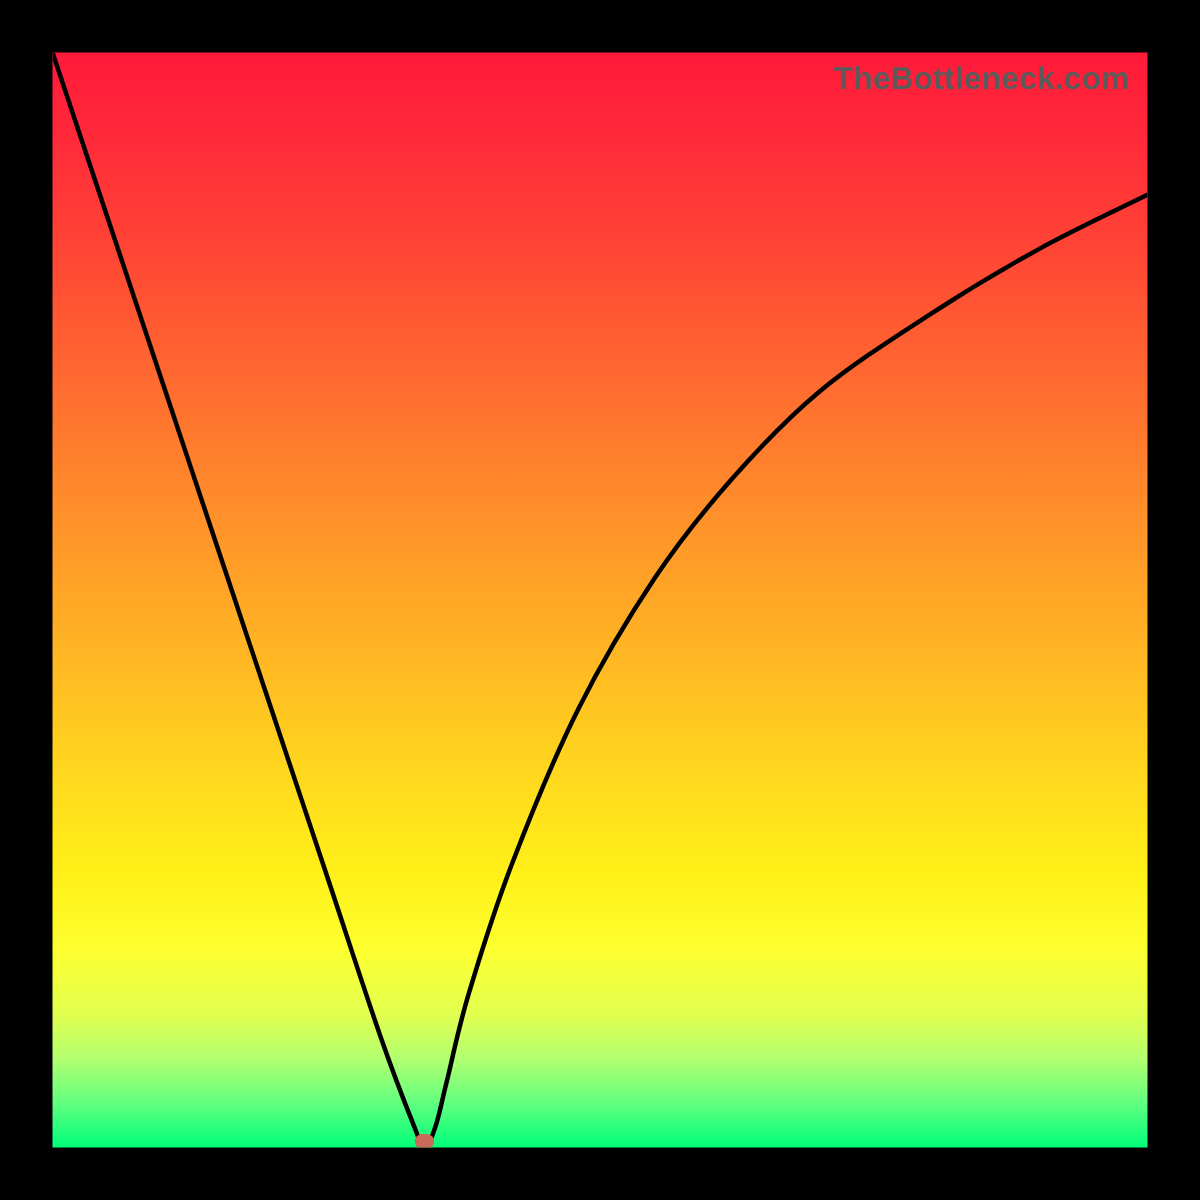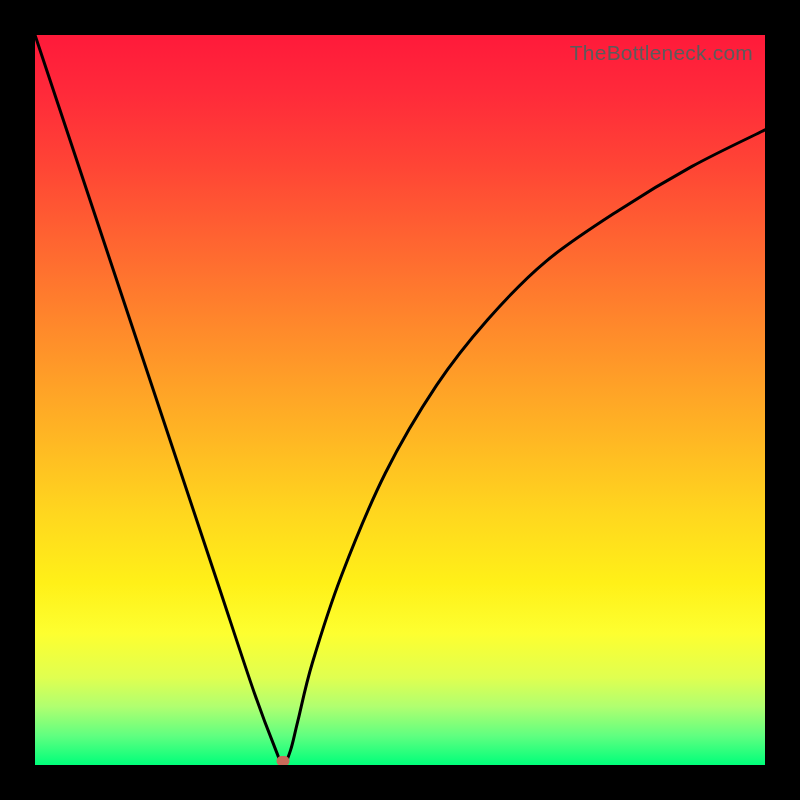--- a/index.html
+++ b/index.html
@@ -31,21 +31,21 @@
       #60ff80 96%,
       #00ff7a 100%);
     overflow: hidden;
   }
   .watermark {
     position: absolute;
     top: 6px;
     right: 12px;
     font-family: Arial, Helvetica, sans-serif;
     font-size: 21px;
-    font-weight: 400;
+    font-weight: 700;
     color: #5b5b5b;
     letter-spacing: 0.2px;
     pointer-events: none;
   }
   .curve {
     position: absolute;
     left: 0; top: 0;
     width: 730px; height: 730px;
     pointer-events: none;
   }

